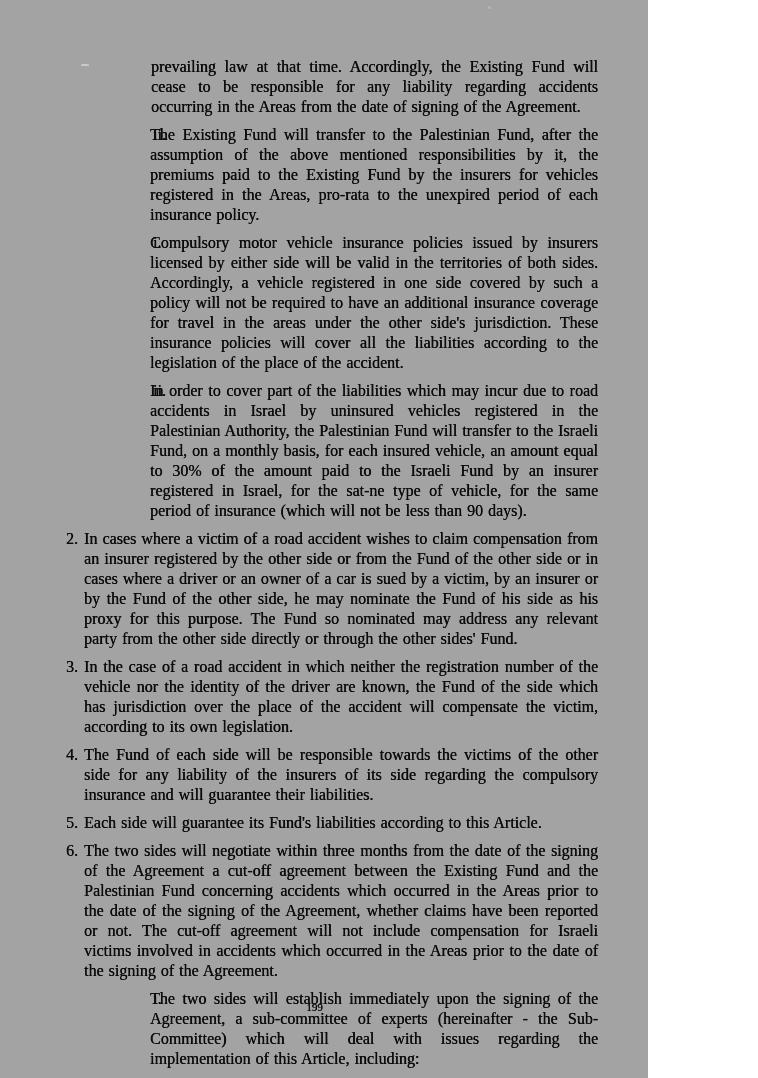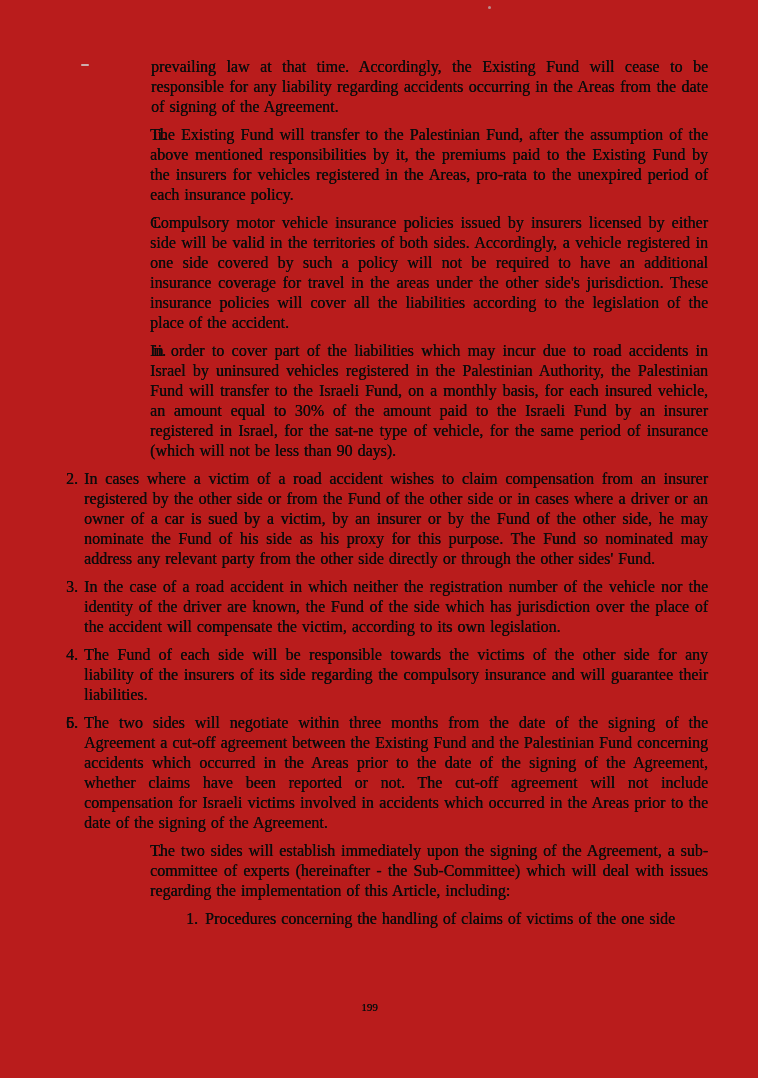--- a/index.html
+++ b/index.html
@@ -2,23 +2,23 @@
 <html><head>
 <meta charset="utf-8">
 <style>
   html, body {
     margin: 0;
     padding: 0;
     background: #ffffff;
   }
   .page {
     position: relative;
-    width: 758px;
+    width: 648px;
     height: 1078px;
-    background: #b91c1c;
+    background: #a3a3a3;
     overflow: hidden;
     font-family: "Liberation Serif", "DejaVu Serif", serif;
     color: #0c0c0c;
   }
   .doc {
     position: absolute;
     top: 57px;
     left: 0;
     right: 0;
     font-size: 16px;
@@ -91,20 +91,21 @@
       <span class="text">In the case of a road accident in which neither the registration number of the vehicle nor the identity of the driver are known, the Fund of the side which has jurisdiction over the place of the accident will compensate the victim, according to its own legislation.</span>
     </div>
 
     <div class="block main">
       <span class="marker">4.</span>
       <span class="text">The Fund of each side will be responsible towards the victims of the other side for any liability of the insurers of its side regarding the compulsory insurance and will guarantee their liabilities.</span>
     </div>
 
     <div class="block main">
       <span class="marker">5.</span>
+      <span class="text">Each side will guarantee its Fund's liabilities according to this Article.</span>
     </div>
 
     <div class="block main">
       <span class="marker">6.</span>
       <span class="text">The two sides will negotiate within three months from the date of the signing of the Agreement a cut-off agreement between the Existing Fund and the Palestinian Fund concerning accidents which occurred in the Areas prior to the date of the signing of the Agreement, whether claims have been reported or not. The cut-off agreement will not include compensation for Israeli victims involved in accidents which occurred in the Areas prior to the date of the signing of the Agreement.</span>
     </div>
 
     <div class="block sub">
       <span class="marker">i.</span>
       <span class="text">The two sides will establish immediately upon the signing of the Agreement, a sub-committee of experts (hereinafter - the Sub-Committee) which will deal with issues regarding the implementation of this Article, including:</span>

